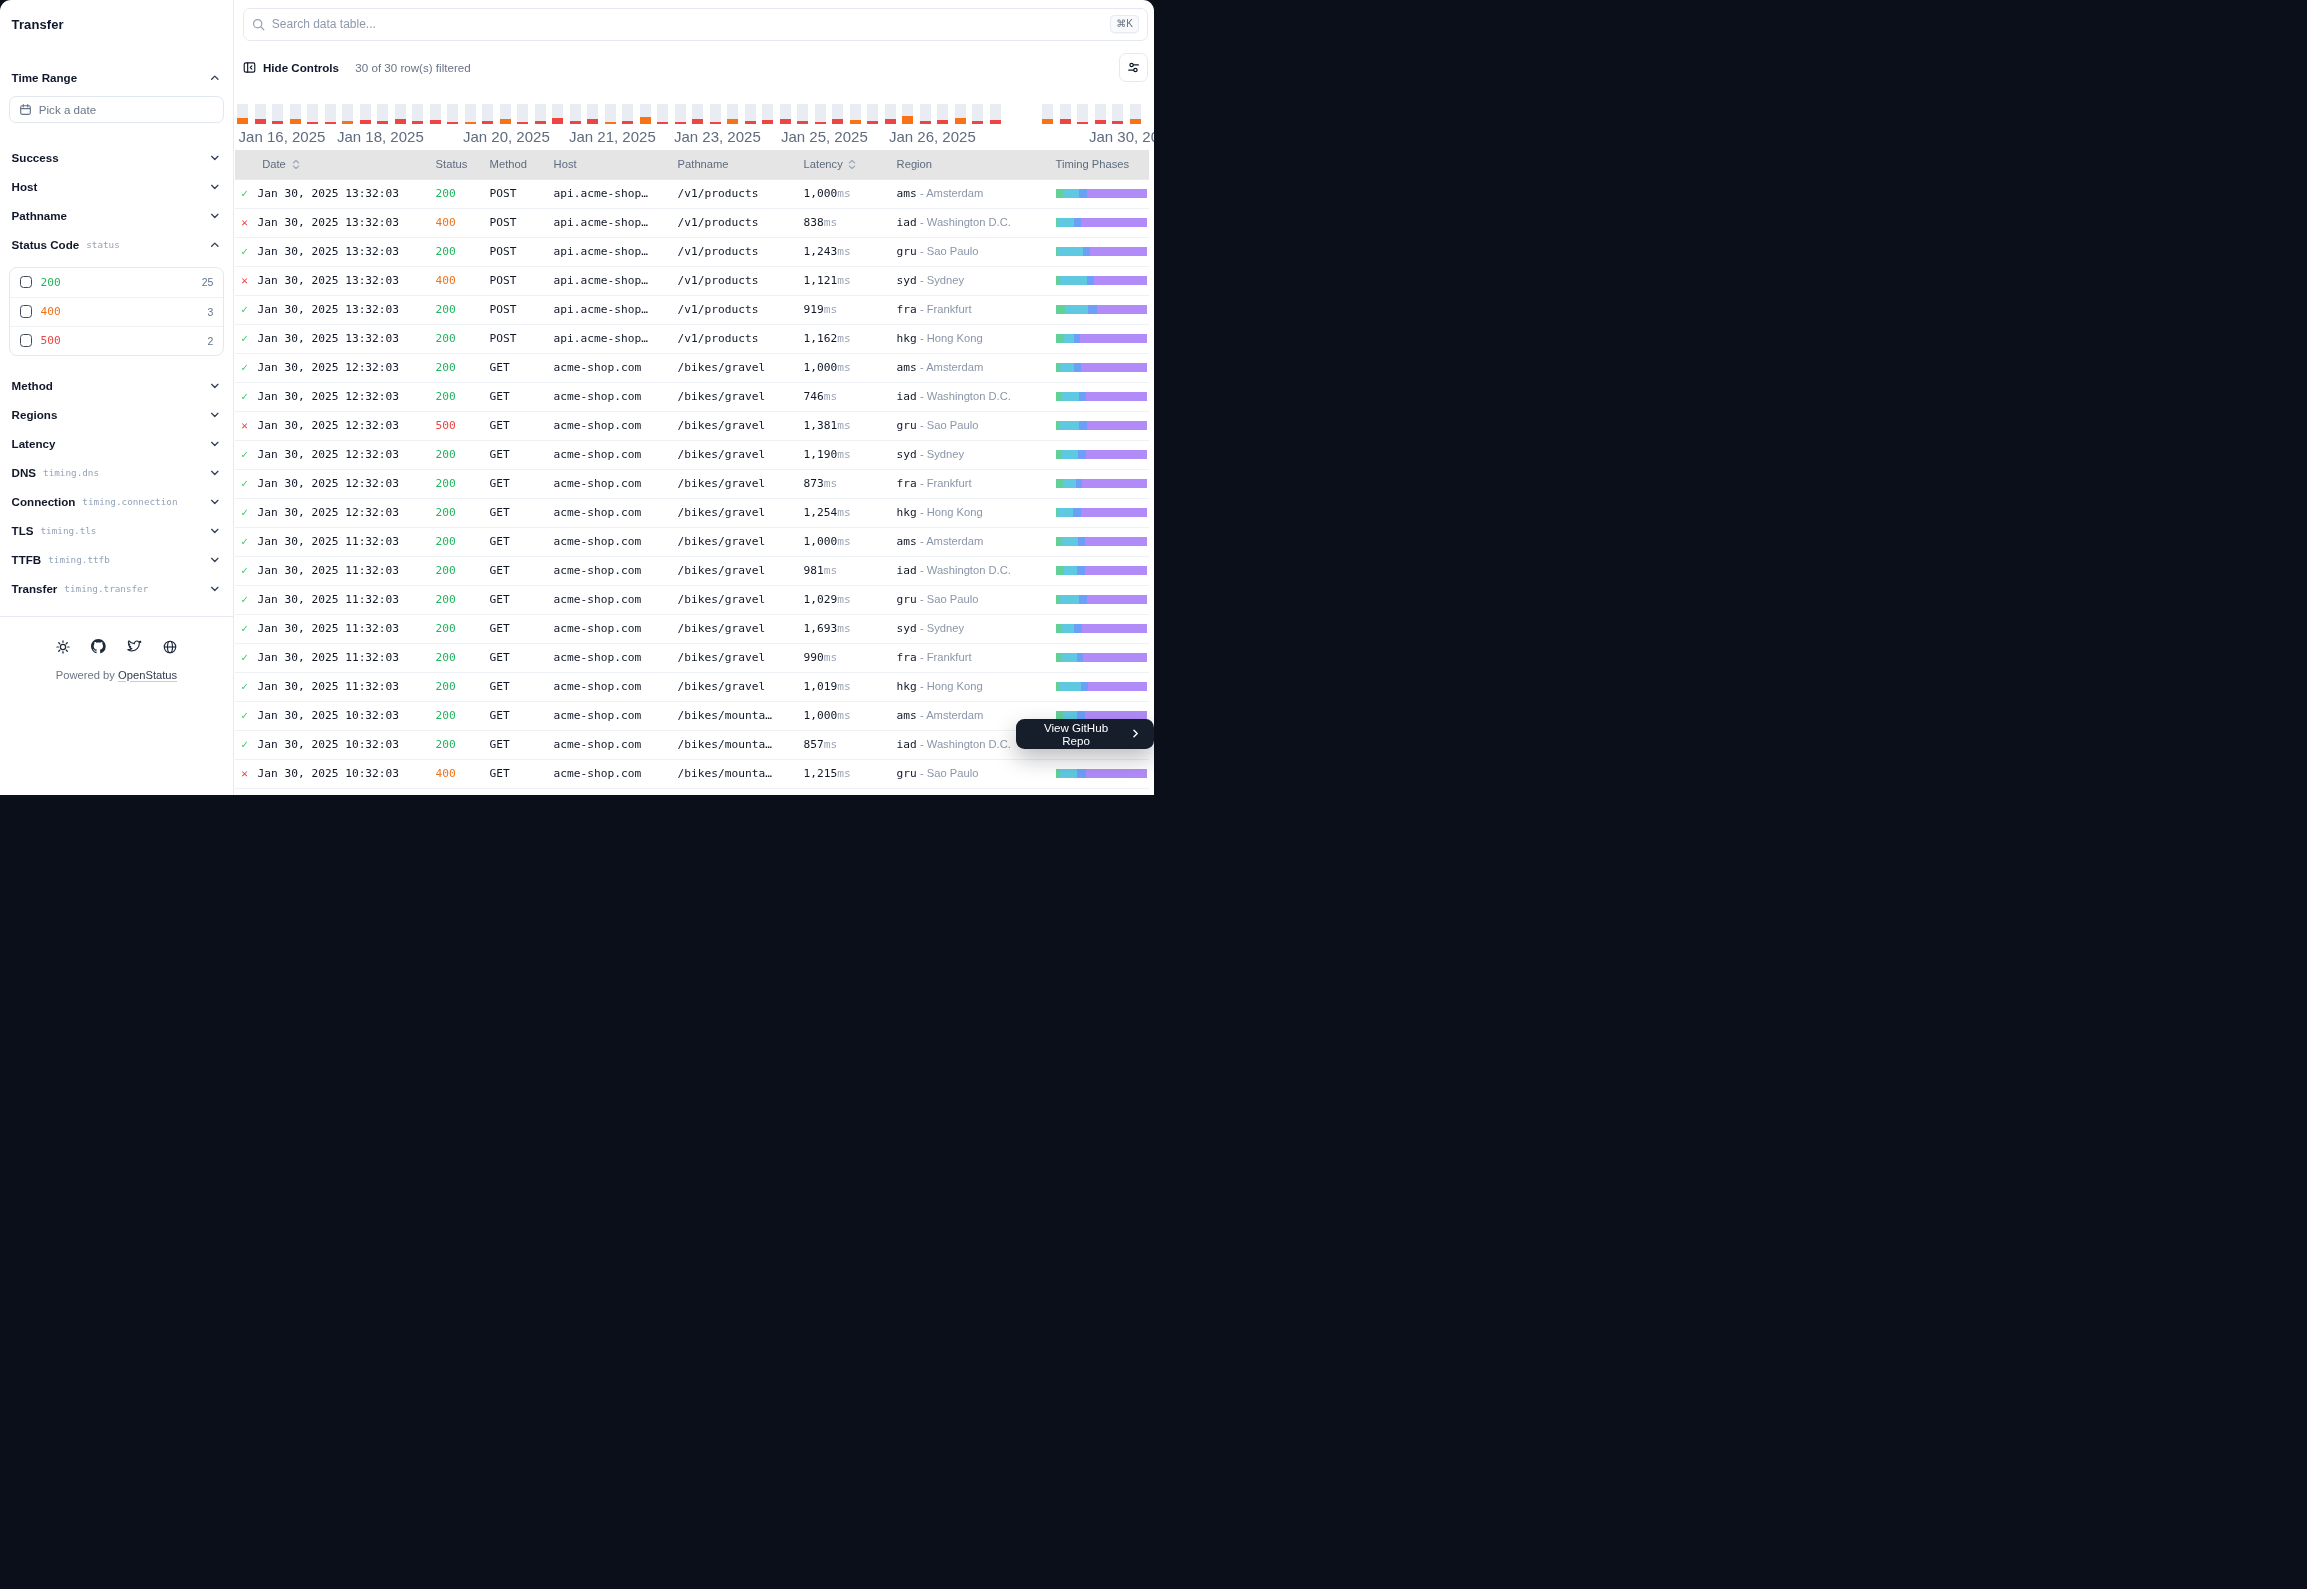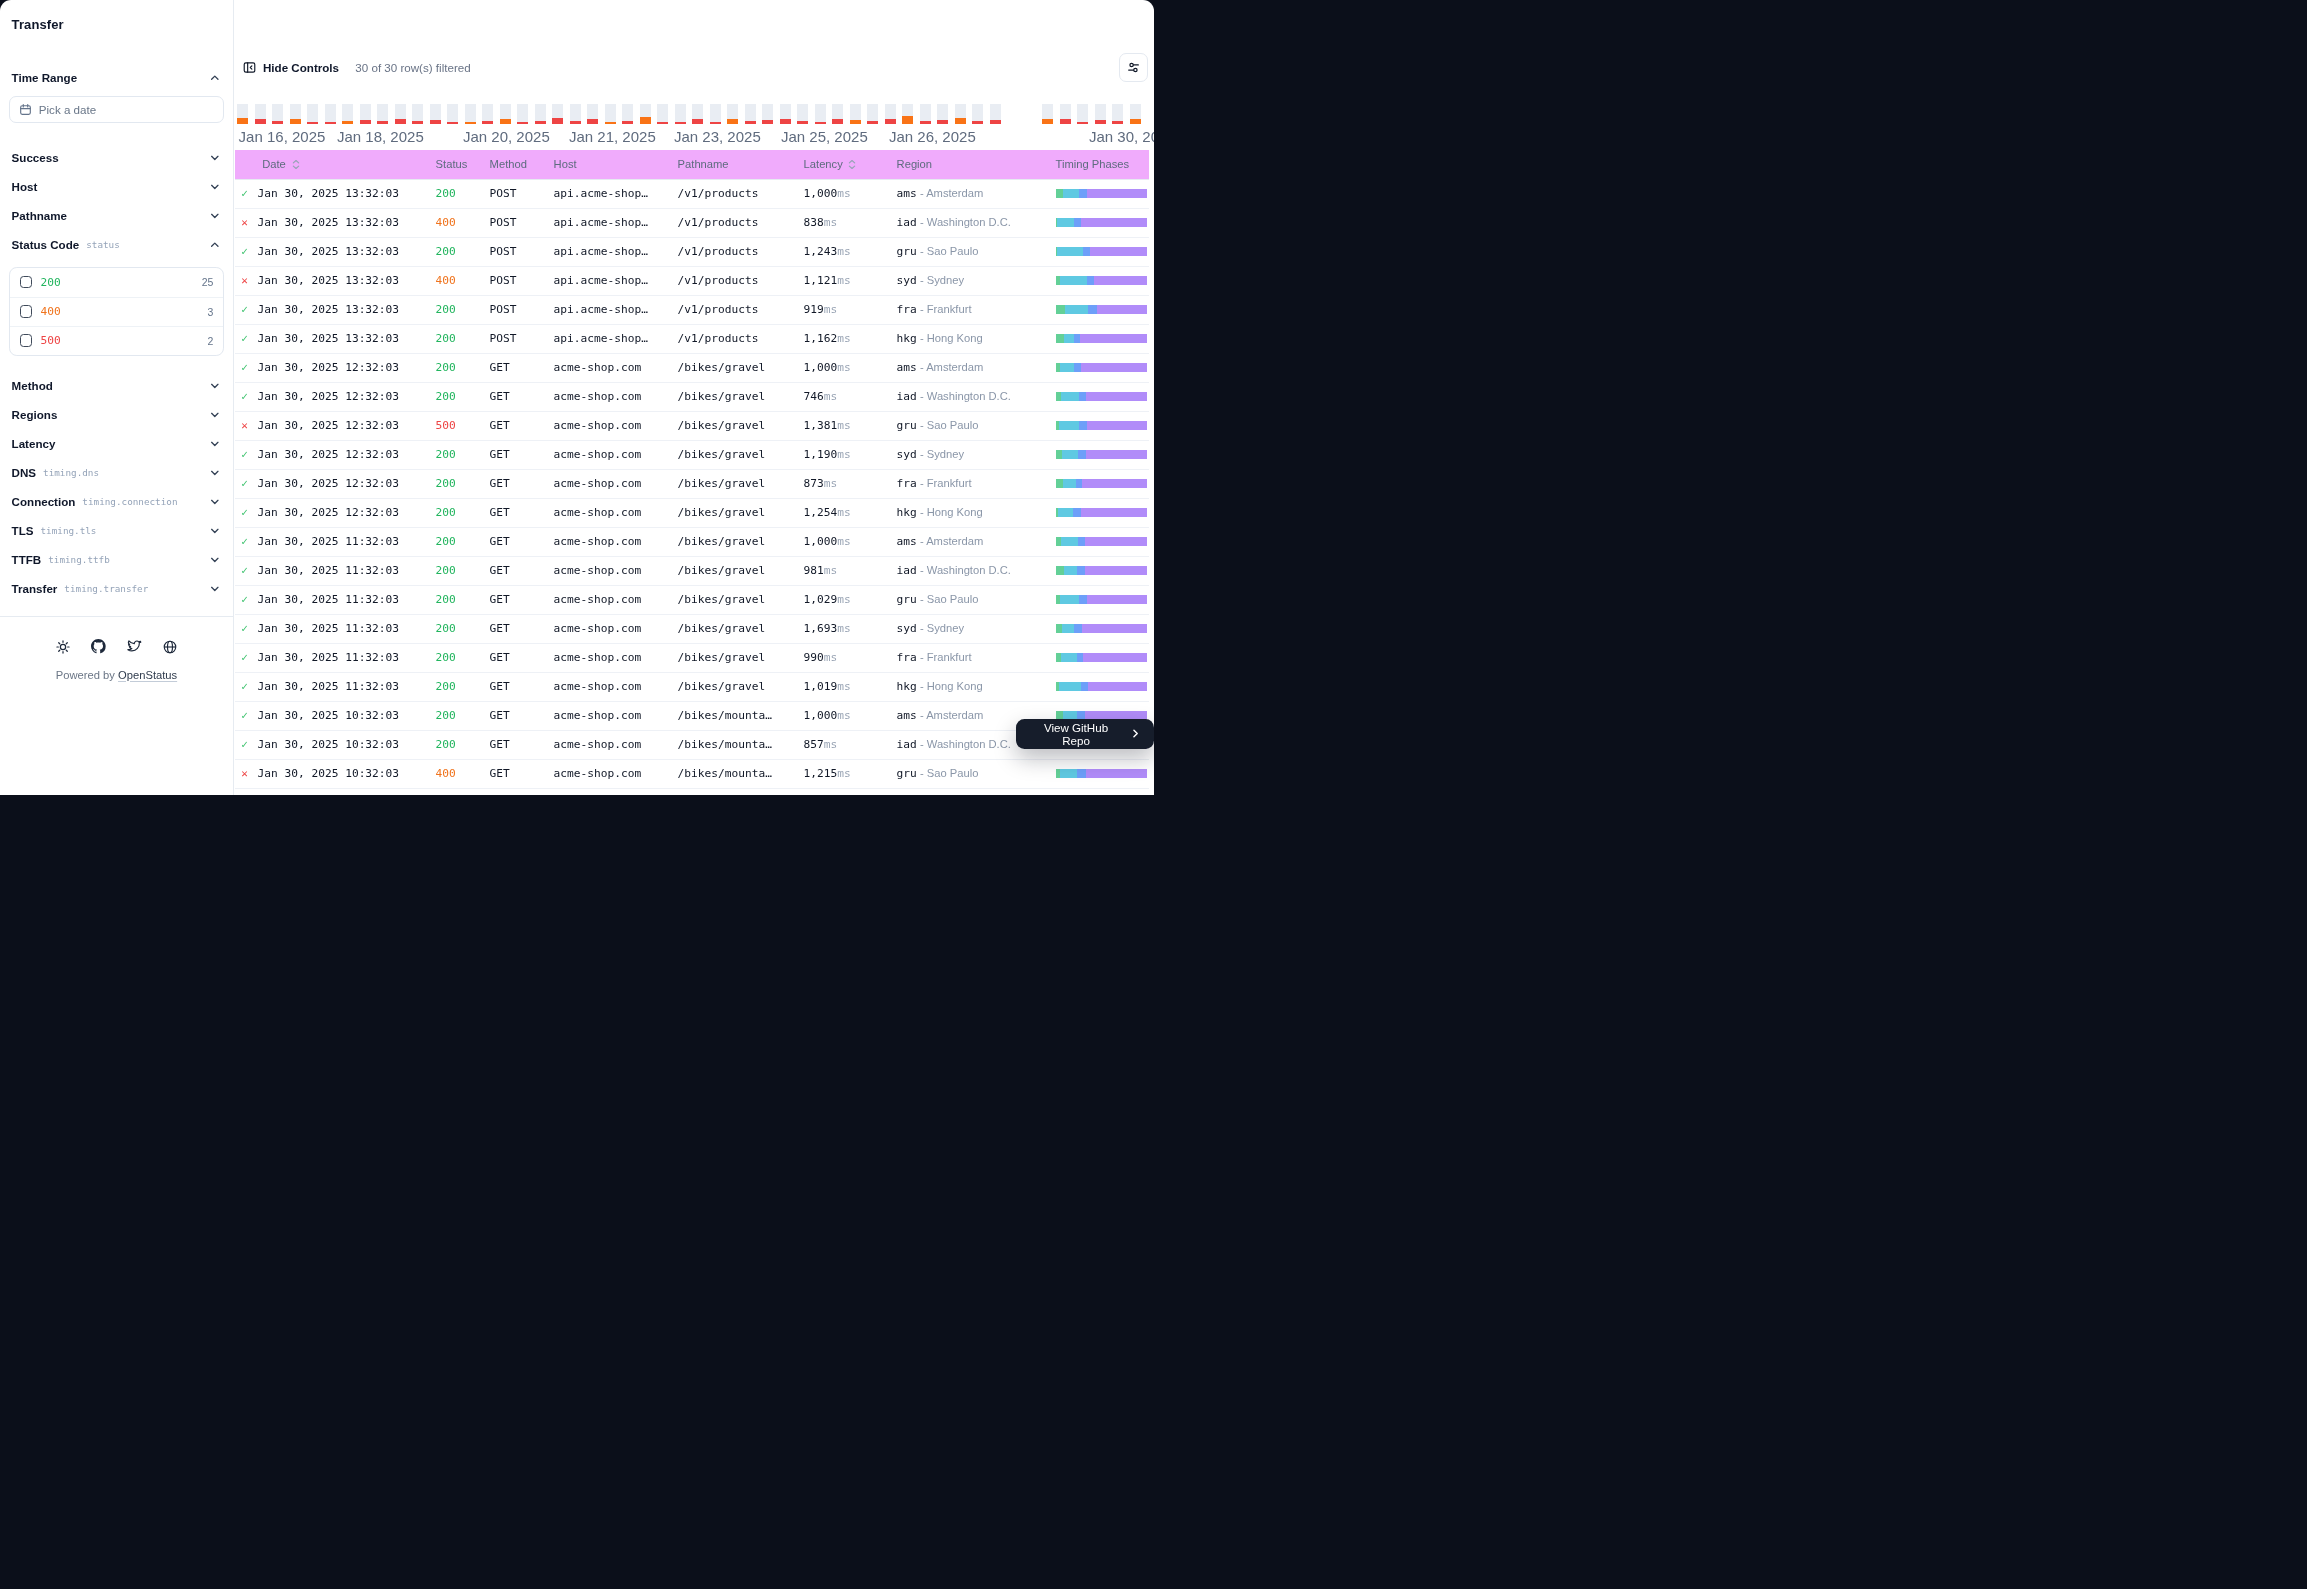--- a/index.html
+++ b/index.html
@@ -57,21 +57,21 @@
   .tl-bars { display:flex; height:20px; }
   .tl-slot { height:20px; display:flex; flex-direction:column; flex:none; }
   .tl-bar-top { flex:1 1 auto; width:11px; background:#e9edf3; }
   .tl-bar-fail { flex:none; width:11px; }
   .tl-labels { position:relative; height:14px; margin-top:3.9px; }
   .tl-labels span { position:absolute; top:0; font-size:15px; color:#5f6b7e; white-space:nowrap; }
 
   
   .table { position:absolute; left:235px; top:150px; width:914px; }
   .grid-cols { display:grid; grid-template-columns:21px 178px 54px 64px 124px 126px 93px 159px 95px; align-items:center; }
-  .thead { height:29.5px; background:#f0abfc; color:#5d6b7e; font-size:11.2px; border-bottom:0.8px solid #e6ebf1; }
+  .thead { height:29.5px; background:#e5e5e5; color:#5d6b7e; font-size:11.2px; border-bottom:0.8px solid #e6ebf1; }
   .thead .hc { display:flex; align-items:center; gap:4.7px; padding-left:1.6px; white-space:nowrap; cursor:pointer; }
   .thead .hc.first { padding-left:6.2px; }
   .trow { height:29px; border-bottom:0.8px solid #eef1f6; font-family:"DejaVu Sans Mono",monospace;
     font-size:11.2px; color:#111827; cursor:pointer; }
   .trow > div { padding-left:1.6px; white-space:nowrap; overflow:hidden; }
   .trow .okc { padding-left:6.2px; font-size:11px; }
   .ok-y { color:#3cc26d; } .ok-n { color:#ee4444; }
   .st-g { color:#22b55e; } .st-o { color:#f0731c; } .st-r { color:#ee4444; }
   .ms { color:#9aa5b5; }
   .city { font-family:"Liberation Sans",sans-serif; color:#8a96a8; }
@@ -265,20 +265,30 @@
         </svg>
       </span>
     </div>
 
     <div class="powered">
       <span>Powered by</span>
       <a>OpenStatus</a>
     </div>
   </aside>
 
+  <div class="search">
+    <span style="display:flex">
+      <svg width="13" height="13" viewBox="0 0 17 17" fill="none" stroke="#98a2b3" stroke-width="1.6" stroke-linecap="round">
+        <circle cx="7.4" cy="7.4" r="5.4"></circle>
+          <path d="M11.5 11.5 15.4 15.4"></path>
+      </svg>
+    </span>
+    <span class="ph">Search data table...</span>
+    <span class="kbd">⌘K</span>
+  </div>
 
   <div class="controls">
     <span class="hidectl">
       <span style="display:flex">
         <svg width="13" height="13" viewBox="0 0 17 17" fill="none" stroke="#101828" stroke-width="1.5" stroke-linecap="round" stroke-linejoin="round">
           <rect x="1.6" y="2.4" width="13.8" height="12.2" rx="2.2"></rect>
           <path d="M6.1 2.4v12.2"></path>
           <path d="M11.6 6.4 9.5 8.5l2.1 2.1"></path>
         </svg>
       </span>

